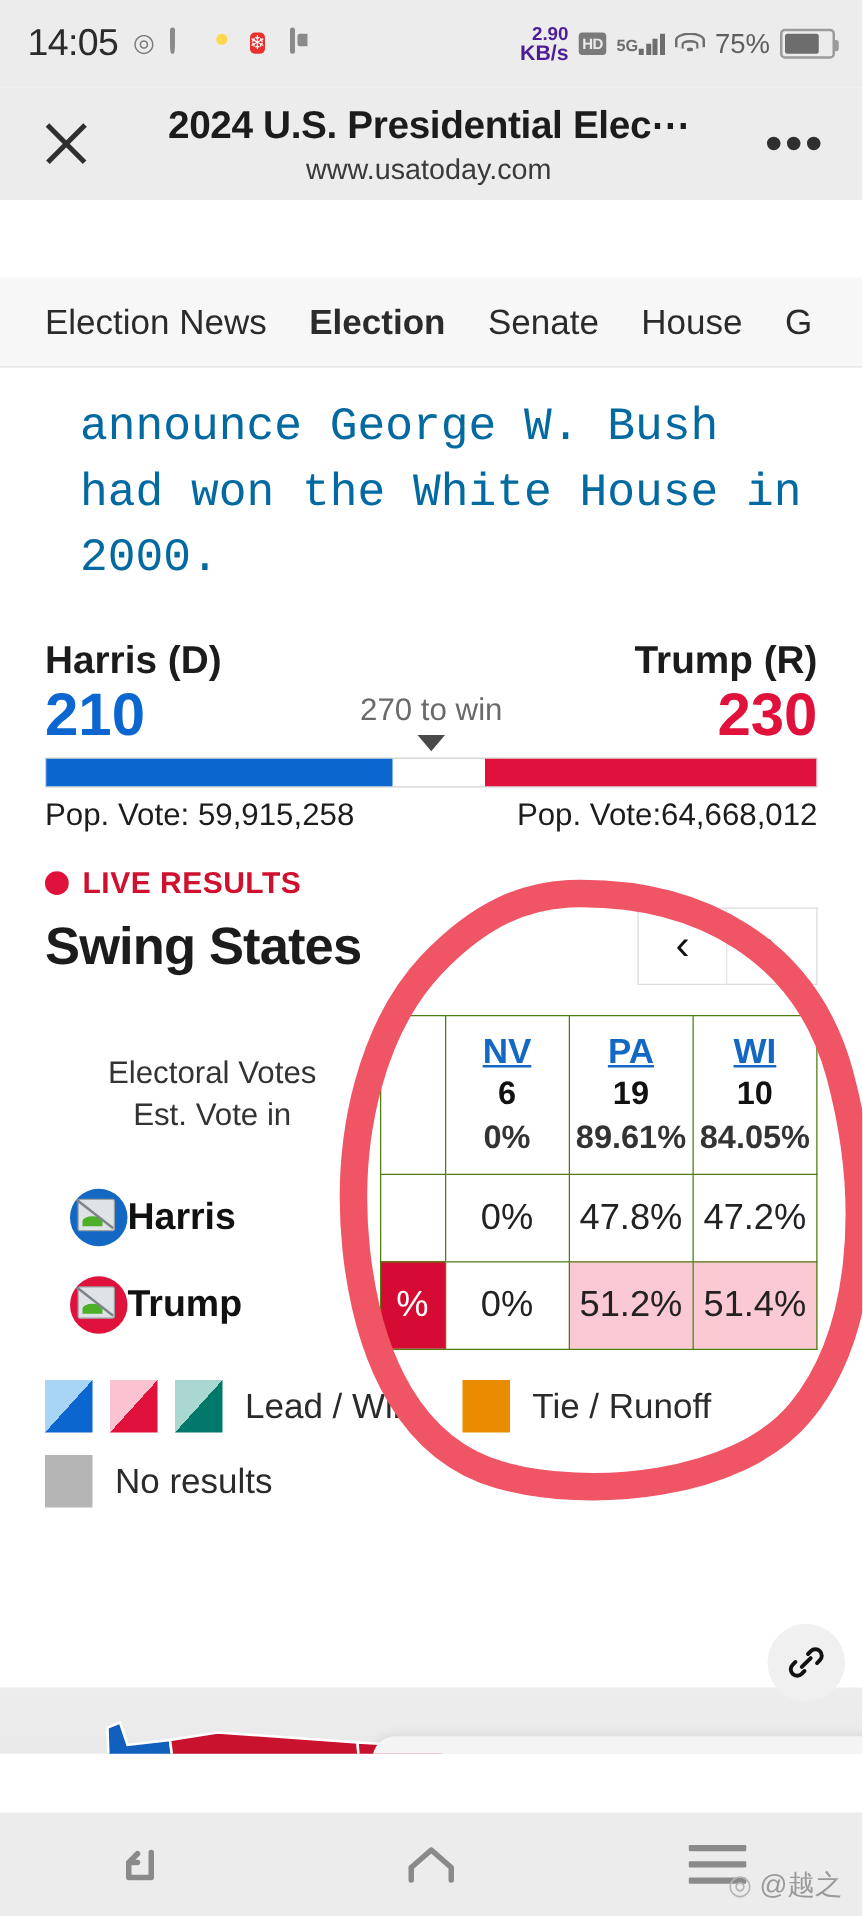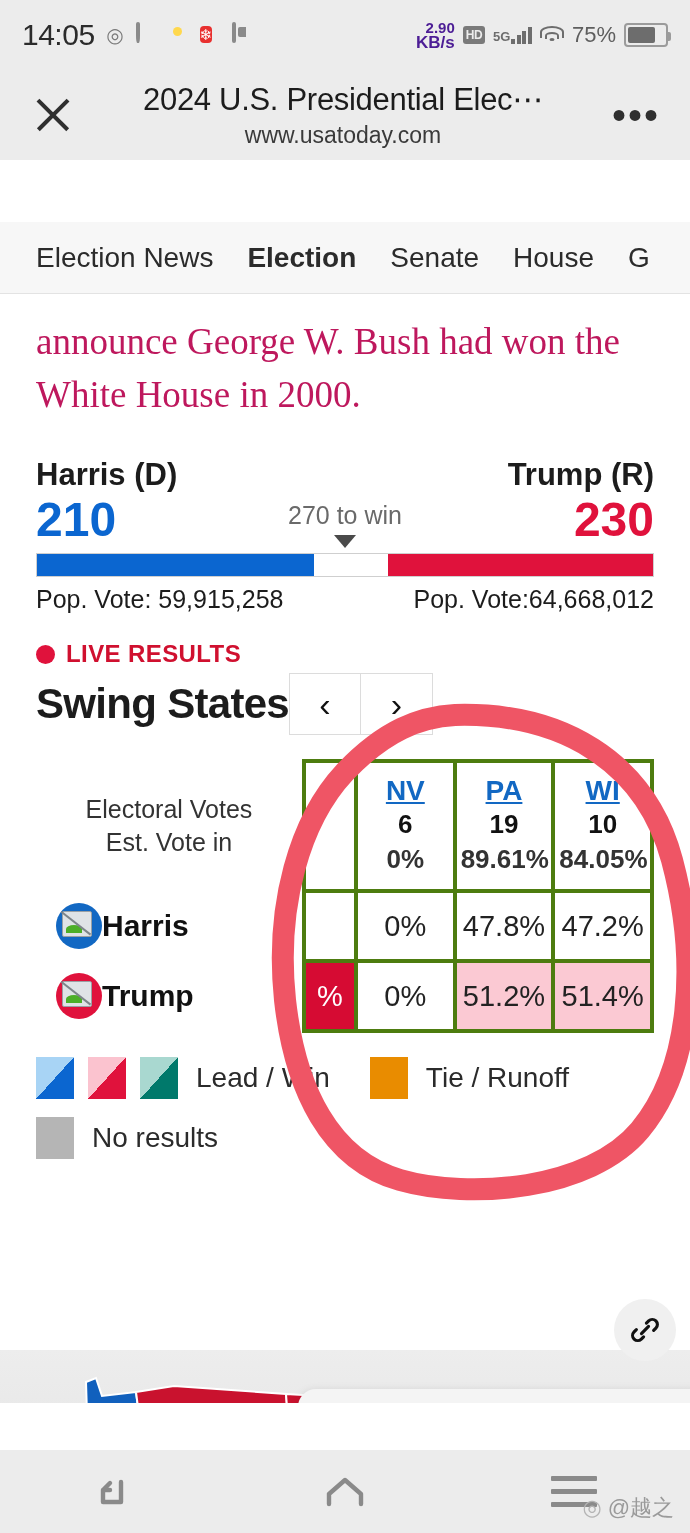--- a/index.html
+++ b/index.html
@@ -56,40 +56,40 @@
   .browserbar {
     height:90px; background:#ececec;
     display:flex; align-items:center; padding:0 30px; position:relative;
   }
   .close-x { width:46px; height:46px; position:relative; flex:0 0 auto; cursor:pointer; }
   .close-x::before,.close-x::after{
     content:""; position:absolute; left:2px; top:21px; width:42px; height:3.5px; background:#2f2f2f;
   }
   .close-x::before{ transform:rotate(45deg); } .close-x::after{ transform:rotate(-45deg); }
   .bb-center { flex:1; text-align:center; padding:0 6px; }
-  .bb-title { font-size:31px; font-weight:normal; color:#1c1c1c; letter-spacing:-0.3px; white-space:nowrap; }
+  .bb-title { font-size:31px; font-weight:bold; color:#1c1c1c; letter-spacing:-0.3px; white-space:nowrap; }
   .bb-url { font-size:23px; color:#3a3a3a; margin-top:4px; }
   .bb-dots { width:50px; font-size:40px; letter-spacing:2px; color:#2f2f2f; text-align:right; line-height:20px; flex:0 0 auto; cursor:pointer; }
 
   
   .page { position:relative; background:#fff; height:1243px; overflow:hidden; }
   .white-gap { height:62px; background:#fff; }
 
   .navtabs {
     height:72px; background:#f7f7f7; border-bottom:1px solid #e3e3e3;
     display:flex; align-items:center; gap:34px; padding:0 36px; white-space:nowrap;
     overflow:hidden;
   }
   .navtab { font-size:28px; color:#2b2b2b; }
   .navtab.active { font-weight:bold; }
 
   .article { padding:22px 36px 0; }
   .article p {
-    font-family:Liberation Serif, serif;
-    font-size:37px; line-height:1.42; color:#be185d;
+    font-family:Liberation Mono, monospace;
+    font-size:37px; line-height:1.42; color:#0369a1;margin-left:28px;
   }
 
   
   .summary { padding:36px 36px 0; }
   .sum-top { display:flex; justify-content:space-between; align-items:flex-start; position:relative; }
   .cand-name { font-size:31px; font-weight:bold; color:#1c1c1c; }
   .cand-num { font-size:48px; font-weight:bold; line-height:1.05; margin-top:2px; }
   .cand-num.d { color:#0b66d0; }
   .cand-num.r { color:#e0123c; }
   .col-r { text-align:right; }
@@ -107,34 +107,34 @@
   .bar .d { background:#0b66d0; }
   .bar .r { background:#e0123c; }
   .popvotes { display:flex; justify-content:space-between; margin-top:8px; }
   .popvote { font-size:25px; color:#1c1c1c; }
 
   
   .swing { padding:26px 36px 0; position:relative; }
   .live { display:flex; align-items:center; gap:11px; }
   .live-dot { width:19px; height:19px; background:#e0123c; border-radius:50%; }
   .live-txt { font-size:24px; font-weight:bold; color:#d0102f; letter-spacing:0.4px; }
-  .swing-head { display:flex; align-items:center; margin-top:5px; }
+  .swing-head { display:flex; align-items:center; justify-content:space-between; margin-top:5px; }
   .swing-title { font-size:42px; font-weight:bold; color:#1c1c1c; letter-spacing:-0.7px; }
   .arrows { display:flex; }
   .arrow-btn {
     width:72px; height:62px; border:1px solid #dcdcdc; background:#fff;
     display:flex; align-items:center; justify-content:center;
     font-size:34px; color:#111; cursor:pointer;
   }
   .arrow-btn + .arrow-btn { border-left:none; }
 
   
   .tbl-wrap { margin-top:24px; position:relative; }
   table.results { width:100%; border-collapse:collapse; table-layout:fixed; }
-  table.results td, table.results th { border:4px solid #4d7c0f; }
+  table.results td, table.results th { border:1px solid #4d7c0f; }
   .c-label { width:268px; border:none !important; }
   .c-hidden { width:52px; }
   .c-st { width:auto; }
   .hdr-label { text-align:center; font-weight:normal; font-size:25px; color:#333; line-height:1.35; padding:10px 6px; border:none !important; }
   .hdr-st { text-align:center; padding:12px 4px 14px; vertical-align:top; background:#fff; }
   .st-abbr { font-size:28px; font-weight:bold; color:#1268c3; text-decoration:underline; display:block; }
   .st-ev { font-size:26px; font-weight:bold; color:#111; display:block; margin-top:2px; }
   .st-rep { font-size:26px; color:#333; display:block; margin-top:4px; }
   .rowlabel { padding:12px 0 12px 20px; border:none !important; }
   .rowlabel-inner { display:flex; align-items:center; gap:0; }

